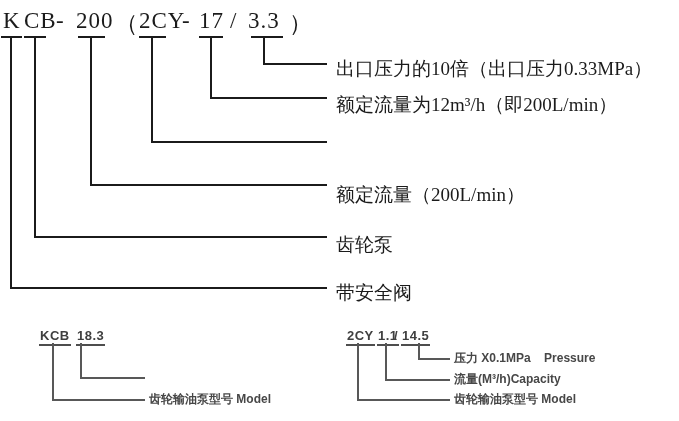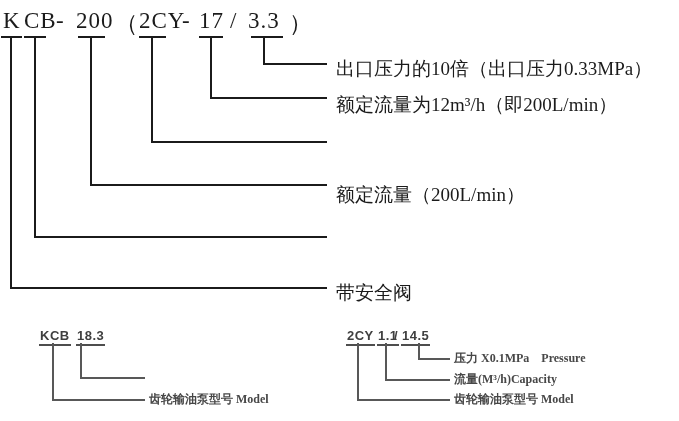--- a/index.html
+++ b/index.html
@@ -25,21 +25,21 @@
     position:absolute;top:328px;font-size:13px;font-weight:bold;color:#3f3f3f;
     font-family:"Liberation Sans","DejaVu Sans",sans-serif;letter-spacing:0.5px;
     border-bottom:2px solid #4e4e4e;padding:0 1px 1px 1px;white-space:pre;
   }
   .lg-sep{
     position:absolute;top:328px;font-size:13px;font-weight:bold;color:#3f3f3f;
     font-family:"Liberation Sans","DejaVu Sans",sans-serif;white-space:pre;
   }
   .lg-row{
     position:absolute;font-size:12px;line-height:14px;font-weight:bold;color:#474747;
-    font-family:Liberation Serif, serif;white-space:pre;
+    font-family:Liberation Sans, sans-serif;white-space:pre;
   }
   .hl2{position:absolute;height:2px;background:#585858;}
   .vl2{position:absolute;width:2px;background:#585858;}
 </style>
 </head>
 <body>
 
 <div id="canvas">
 
   <span class="seg" style="left:3px">K</span>
@@ -71,20 +71,21 @@
   <i class="hl" style="left:263px;top:63px; width:64px"></i>
   <i class="hl" style="left:210px;top:97px; width:117px"></i>
   <i class="hl" style="left:151px;top:141px;width:176px"></i>
   <i class="hl" style="left:90px; top:184px;width:237px"></i>
   <i class="hl" style="left:34px; top:236px;width:293px"></i>
   <i class="hl" style="left:10px; top:287px;width:317px"></i>
 
   <div class="callout" style="top:57px">出口压力的10倍（出口压力0.33MPa）</div>
   <div class="callout" style="top:93px">额定流量为12m³/h（即200L/min）</div>
   <div class="callout" style="top:183px">额定流量（200L/min）</div>
+  <div class="callout" style="top:233px">齿轮泵</div>
   <div class="callout" style="top:281px">带安全阀</div>
 
   <span class="lg-code" style="left:39px">KCB</span>
   <span class="lg-code" style="left:76px">18.3</span>
 
   <i class="vl2" style="left:52px;top:343px;height:58px"></i>
   <i class="vl2" style="left:80px;top:343px;height:36px"></i>
   <i class="hl2" style="left:80px;top:377px;width:65px"></i>
   <i class="hl2" style="left:52px;top:399px;width:93px"></i>
 

